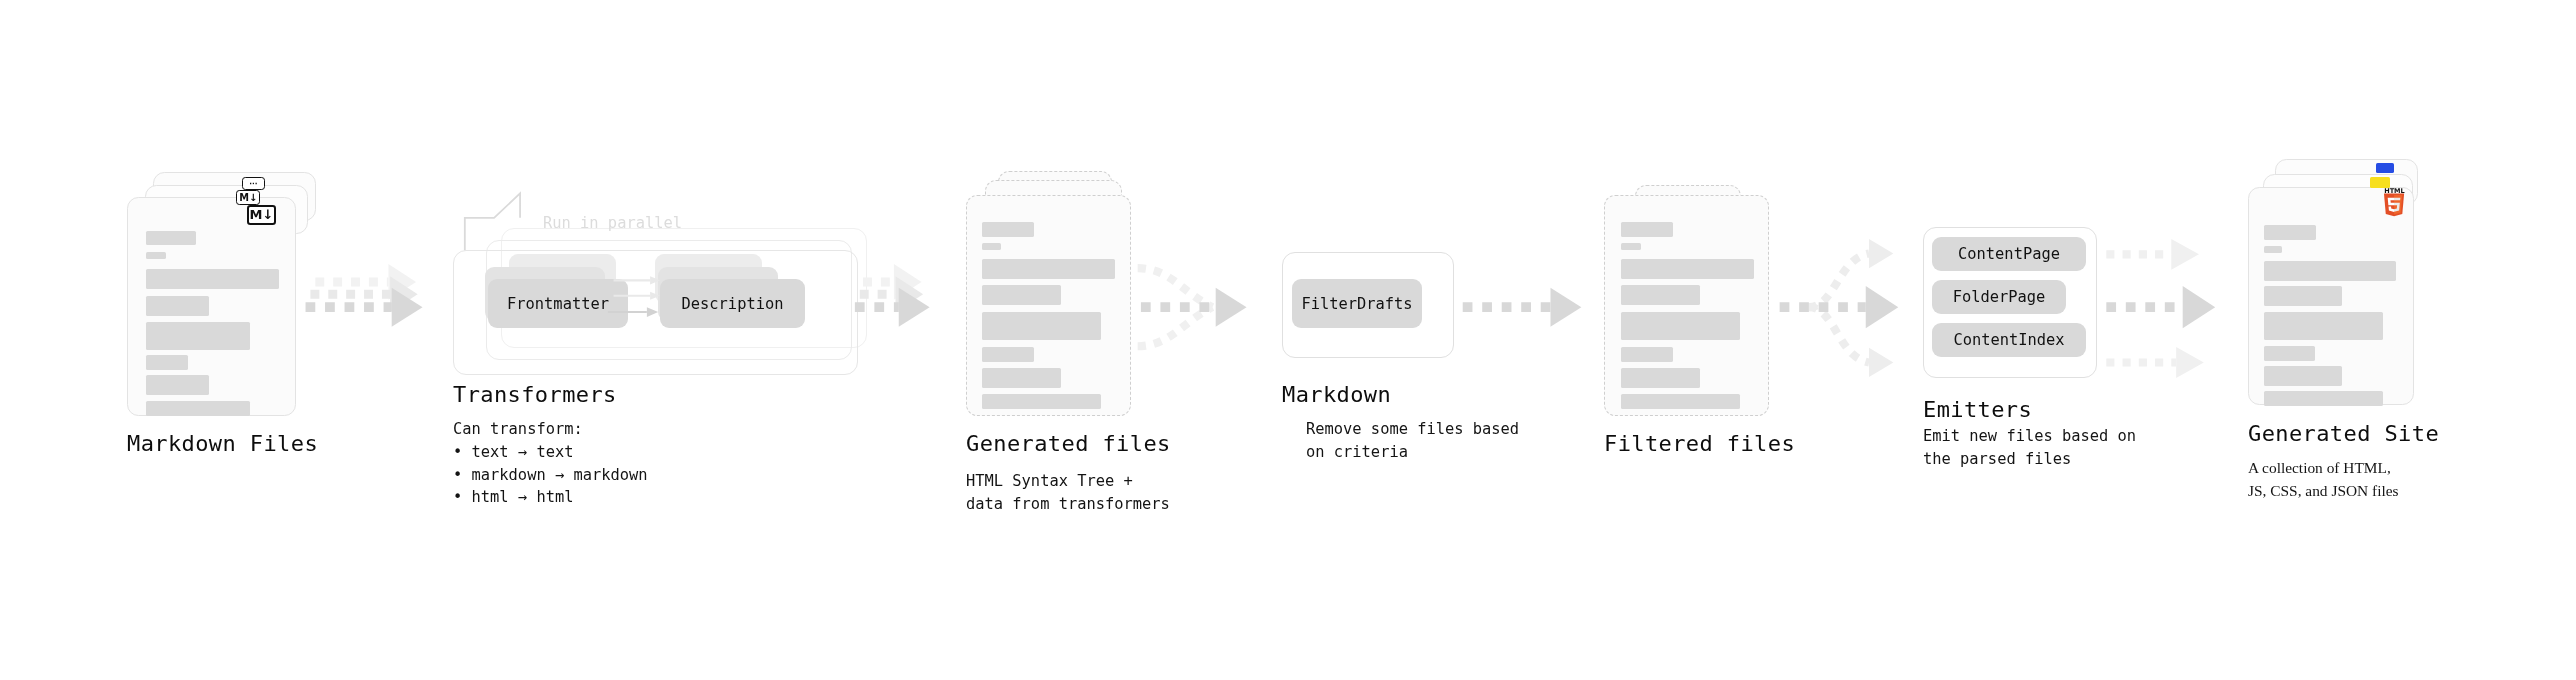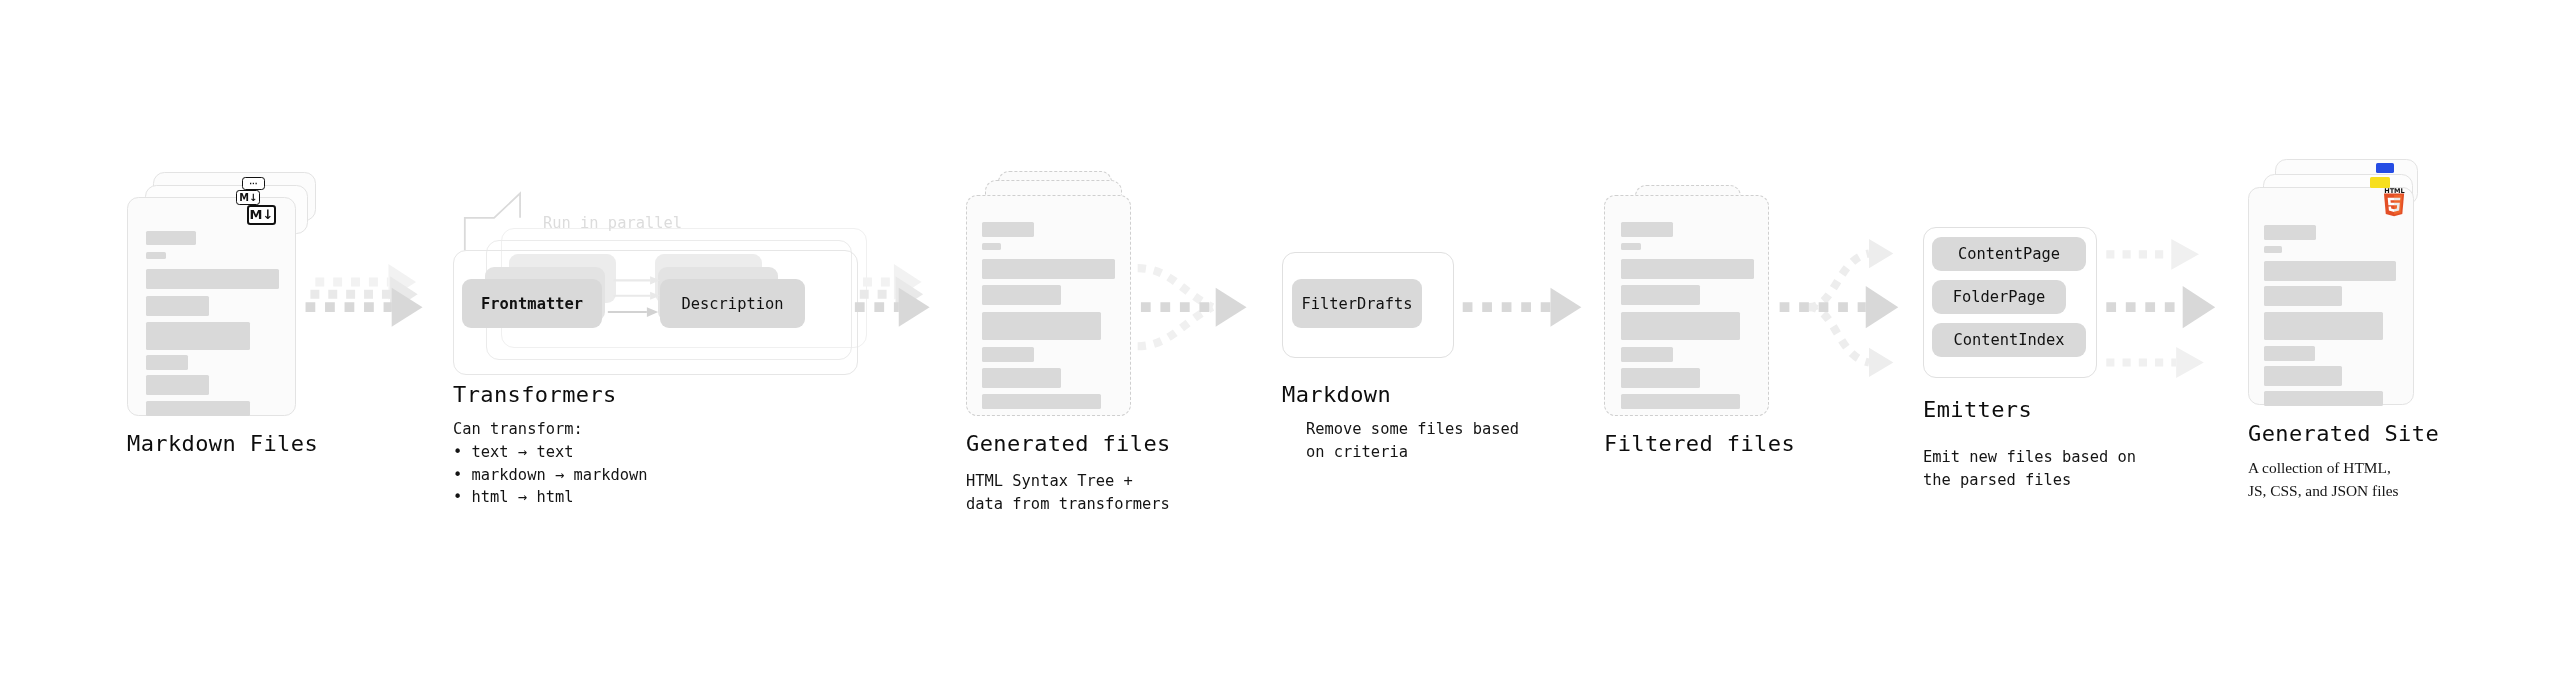--- a/index.html
+++ b/index.html
@@ -129,21 +129,21 @@
   <div>
     <div class="group-box g1" style="left:501px;top:228px;width:366px;height:120px;"></div>
     <div class="group-box g2" style="left:486px;top:240px;width:366px;height:120px;"></div>
     <div class="group-box" style="left:453px;top:250px;width:405px;height:125px;"></div>
 
     <div class="pill l1" style="left:509px;top:254px;width:107px;height:49px;"></div>
     <div class="pill l1" style="left:655px;top:254px;width:107px;height:49px;"></div>
     <div class="pill l2" style="left:485px;top:267px;width:120px;height:54px;"></div>
     <div class="pill l2" style="left:658px;top:267px;width:120px;height:54px;"></div>
 
-    <div class="pill" style="left:462px;top:279px;width:140px;height:49px;font-weight:bold;">Frontmatter</div>
+    <div class="pill" style="left:488px;top:279px;width:140px;height:49px;">Frontmatter</div>
     <div class="pill" style="left:660px;top:279px;width:145px;height:49px;">Description</div>
 
     <div class="note-parallel" style="left:543px;top:202px;margin-top:12px;">Run in parallel</div>
 
     <div class="title" style="left:453px;top:382px;">Transformers</div>
     <div class="subtitle" style="left:453px;top:418px;">Can transform:
  • text → text
  • markdown → markdown
  • html → html</div>
   </div>
@@ -188,21 +188,21 @@
     </div>
     <div class="title" style="left:1604px;top:431px;">Filtered files</div>
   </div>
 
   <div>
     <div class="panel" style="left:1923px;top:227px;width:174px;height:151px;"></div>
     <div class="pill" style="left:1932px;top:237px;width:154px;height:34px;">ContentPage</div>
     <div class="pill" style="left:1932px;top:280px;width:134px;height:34px;">FolderPage</div>
     <div class="pill" style="left:1932px;top:323px;width:154px;height:34px;">ContentIndex</div>
     <div class="title" style="left:1923px;top:397px;">Emitters</div>
-    <div class="subtitle" style="left:1923px;top:446px;">Emit new files based on
+    <div class="subtitle" style="left:1923px;top:425px;">Emit new files based on
 the parsed files</div>
   </div>
 
   <div>
     <div class="doc ghost1" style="left:2275px;top:159px;width:143px;height:46px;"></div>
     <div class="doc ghost2" style="left:2263px;top:174px;width:150px;height:46px;"></div>
     <div class="doc" style="left:2248px;top:187px;width:166px;height:218px;">
       <div class="skel" style="left:14.6px;top:37px;width:52px;height:14.6px;"></div>
       <div class="skel" style="left:14.6px;top:58px;width:18px;height:6.5px;"></div>
       <div class="skel" style="left:14.6px;top:73px;width:132px;height:19.5px;"></div>

